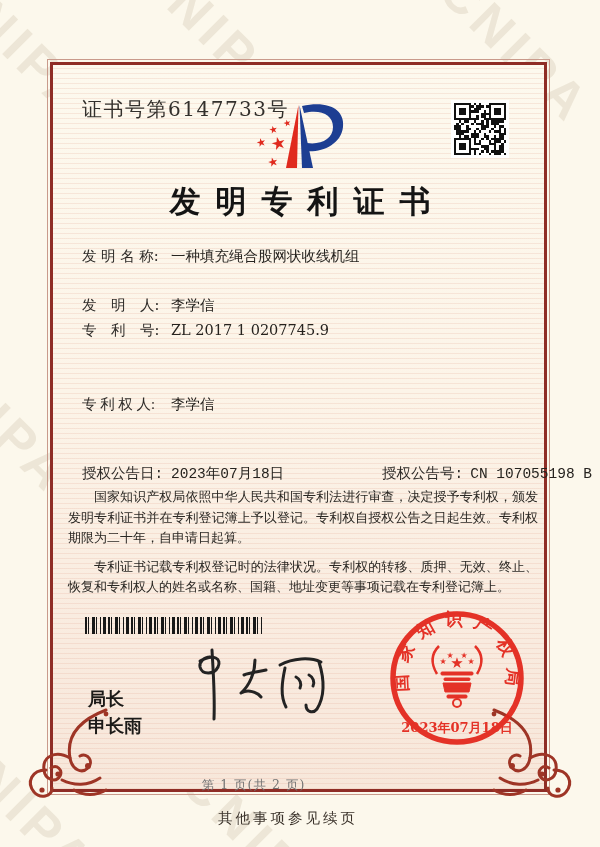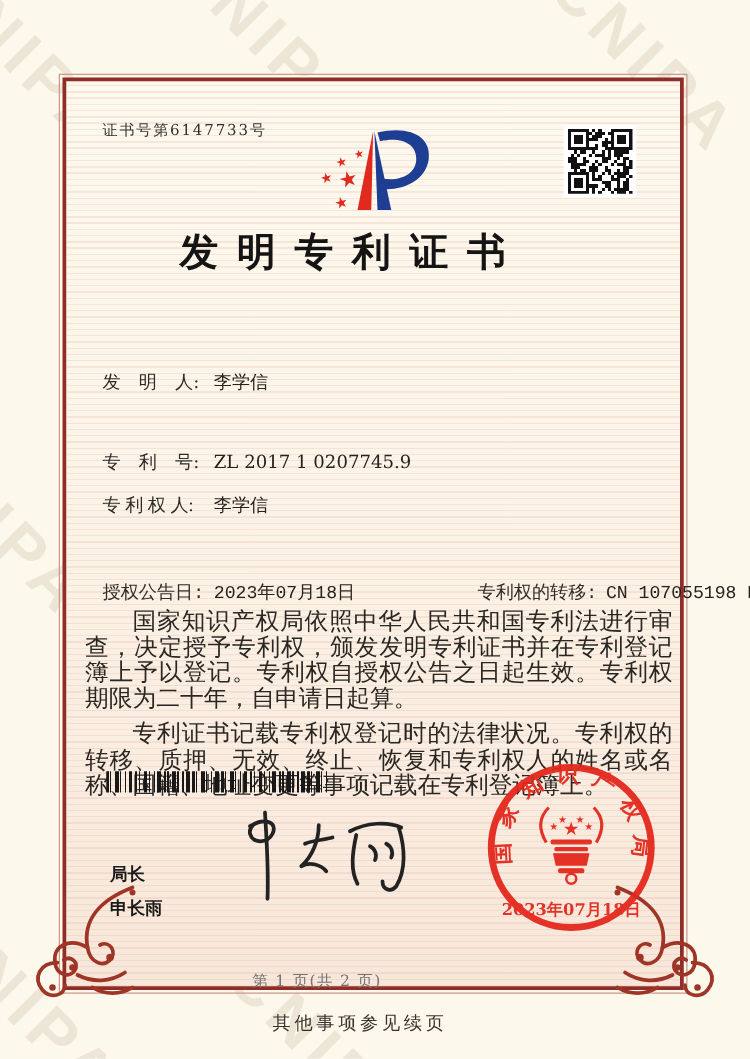--- a/index.html
+++ b/index.html
@@ -17,51 +17,51 @@
          border:3px solid #8f2d26;outline:1px solid #c99a8b;outline-offset:2px;
          background:
            repeating-linear-gradient(0deg, rgba(224,158,138,0.20) 0 1px, rgba(0,0,0,0) 1px 5px),
            linear-gradient(180deg,#fdf9ee 0%,#fcf4e8 45%,#f9ebdf 80%,#f7e7da 100%);
          box-sizing:border-box;}
 
   .corner-flourish{position:absolute;width:96px;height:100px;z-index:5;}
   .fl-left{left:22px;top:706px;}
   .fl-right{left:482px;top:706px;transform:scaleX(-1);}
 
-  .cert-no{position:absolute;left:82px;top:96px;font-size:12px;color:#33302c;letter-spacing:1.5px;}
+  .cert-no{position:absolute;left:82px;top:96px;font-size:20px;color:#33302c;letter-spacing:1.5px;}
 
   .logo{position:absolute;left:253px;top:100px;width:96px;height:78px;}
   .qr-box{position:absolute;left:451px;top:100px;width:58px;height:58px;background:#fff;}
   .qr-box svg{position:absolute;left:3px;top:3px;}
 
-  .title{position:absolute;left:0;top:181px;width:548px;text-align:center;
+  .title{position:absolute;left:0;top:181px;width:600px;text-align:center;
          font-size:31px;font-weight:bold;color:#141414;letter-spacing:15px;text-indent:15px;}
 
   .row{position:absolute;left:82px;font-size:14.5px;color:#2e2b28;white-space:nowrap;}
   .row .lbl{display:inline-block;min-width:82px;}
   .row .val{margin-left:7px;color:#26231f;}
-  .r0{top:247px;} .r1{top:296px;} .r2{top:321px;margin-top:39px;} .r3{top:358px;}
+  .r0{top:247px;} .r1{top:296px;} .r2{top:321px;} .r3{top:358px;}
   .r4{top:395px;font-family:Liberation Serif, serif;} .r5{top:431px;} .r6{top:464px;font-family:Liberation Mono, monospace;}
   .pair2{position:absolute;left:300px;top:0;}
 
-  .body-text{position:absolute;left:68px;top:487px;width:470px;font-size:19px;
+  .body-text{position:absolute;left:68px;top:487px;width:470px;font-size:13px;
              line-height:20.5px;color:#2a2723;text-align:justify;}
   .body-text p{margin:0 0 8px 0;text-indent:2em;}
 
   .barcode{position:absolute;left:85px;top:617px;width:178px;height:17px;
     background:repeating-linear-gradient(90deg,
       #181818 0 2px, rgba(0,0,0,0) 2px 3px,
       #181818 3px 4px, rgba(0,0,0,0) 4px 7px,
       #181818 7px 10px, rgba(0,0,0,0) 10px 11px,
       #181818 11px 12px, rgba(0,0,0,0) 12px 15px,
       #181818 15px 16px, rgba(0,0,0,0) 16px 18px,
       #181818 18px 21px, rgba(0,0,0,0) 21px 23px);}
 
   .officer{position:absolute;left:88px;top:686px;font-family:"Liberation Sans","DejaVu Sans",sans-serif;
-           font-size:14px;font-weight:600;color:#1c1a18;line-height:27px;}
+           font-size:18px;font-weight:600;color:#1c1a18;line-height:27px;}
   .signature{position:absolute;left:178px;top:645px;width:165px;height:80px;}
 
   .seal{position:absolute;left:385px;top:606px;width:144px;height:144px;z-index:6;opacity:.94;}
   .seal text{font-weight:bold;}
 
   .page-no{position:absolute;left:0;top:777px;width:507px;text-align:center;
            font-size:12.5px;color:#737373;letter-spacing:1px;}
   .cont-note{position:absolute;left:0;top:809px;width:576px;text-align:center;
              font-size:14.5px;color:#3a322a;letter-spacing:3px;}
 </style>
@@ -128,33 +128,36 @@
   </svg>
 
   <div class="qr-box">
     <svg id="qr" width="52" height="52" viewBox="0 0 21 21" shape-rendering="crispEdges">
         <path fill="#111" fill-rule="evenodd" d="M0,0h7v7h-7z M1,1h5v5h-5z M2,2h3v3h-3z M14,0h7v7h-7z M15,1h5v5h-5z M16,2h3v3h-3z M0,14h7v7h-7z M1,15h5v5h-5z M2,16h3v3h-3z M8,0h1v1h-1zM10,0h1v1h-1zM7,1h1v1h-1zM9,1h1v1h-1zM10,1h1v1h-1zM11,1h1v1h-1zM13,1h1v1h-1zM8,2h1v1h-1zM9,2h1v1h-1zM10,2h1v1h-1zM7,3h1v1h-1zM8,3h1v1h-1zM9,3h1v1h-1zM12,3h1v1h-1zM11,4h1v1h-1zM12,4h1v1h-1zM13,4h1v1h-1zM9,5h1v1h-1zM11,5h1v1h-1zM12,5h1v1h-1zM7,6h1v1h-1zM8,6h1v1h-1zM9,6h1v1h-1zM12,6h1v1h-1zM13,6h1v1h-1zM2,7h1v1h-1zM4,7h1v1h-1zM5,7h1v1h-1zM8,7h1v1h-1zM11,7h1v1h-1zM13,7h1v1h-1zM15,7h1v1h-1zM16,7h1v1h-1zM17,7h1v1h-1zM18,7h1v1h-1zM19,7h1v1h-1zM1,8h1v1h-1zM3,8h1v1h-1zM7,8h1v1h-1zM9,8h1v1h-1zM10,8h1v1h-1zM11,8h1v1h-1zM13,8h1v1h-1zM15,8h1v1h-1zM16,8h1v1h-1zM17,8h1v1h-1zM0,9h1v1h-1zM1,9h1v1h-1zM2,9h1v1h-1zM5,9h1v1h-1zM11,9h1v1h-1zM12,9h1v1h-1zM13,9h1v1h-1zM16,9h1v1h-1zM18,9h1v1h-1zM19,9h1v1h-1zM0,10h1v1h-1zM1,10h1v1h-1zM2,10h1v1h-1zM5,10h1v1h-1zM6,10h1v1h-1zM9,10h1v1h-1zM11,10h1v1h-1zM12,10h1v1h-1zM15,10h1v1h-1zM18,10h1v1h-1zM20,10h1v1h-1zM1,11h1v1h-1zM2,11h1v1h-1zM3,11h1v1h-1zM4,11h1v1h-1zM5,11h1v1h-1zM8,11h1v1h-1zM10,11h1v1h-1zM14,11h1v1h-1zM16,11h1v1h-1zM17,11h1v1h-1zM18,11h1v1h-1zM20,11h1v1h-1zM1,12h1v1h-1zM2,12h1v1h-1zM3,12h1v1h-1zM7,12h1v1h-1zM8,12h1v1h-1zM9,12h1v1h-1zM12,12h1v1h-1zM18,12h1v1h-1zM19,12h1v1h-1zM20,12h1v1h-1zM2,13h1v1h-1zM4,13h1v1h-1zM5,13h1v1h-1zM7,13h1v1h-1zM8,13h1v1h-1zM9,13h1v1h-1zM12,13h1v1h-1zM13,13h1v1h-1zM16,13h1v1h-1zM18,13h1v1h-1zM19,13h1v1h-1zM8,14h1v1h-1zM11,14h1v1h-1zM13,14h1v1h-1zM15,14h1v1h-1zM16,14h1v1h-1zM17,14h1v1h-1zM18,14h1v1h-1zM19,14h1v1h-1zM8,15h1v1h-1zM10,15h1v1h-1zM14,15h1v1h-1zM16,15h1v1h-1zM17,15h1v1h-1zM18,15h1v1h-1zM20,15h1v1h-1zM8,16h1v1h-1zM9,16h1v1h-1zM10,16h1v1h-1zM14,16h1v1h-1zM15,16h1v1h-1zM16,16h1v1h-1zM19,16h1v1h-1zM11,17h1v1h-1zM12,17h1v1h-1zM13,17h1v1h-1zM16,17h1v1h-1zM18,17h1v1h-1zM19,17h1v1h-1zM7,18h1v1h-1zM8,18h1v1h-1zM9,18h1v1h-1zM12,18h1v1h-1zM13,18h1v1h-1zM16,18h1v1h-1zM18,18h1v1h-1zM19,18h1v1h-1zM8,19h1v1h-1zM11,19h1v1h-1zM13,19h1v1h-1zM15,19h1v1h-1zM16,19h1v1h-1zM17,19h1v1h-1zM18,19h1v1h-1zM19,19h1v1h-1zM8,20h1v1h-1zM10,20h1v1h-1zM14,20h1v1h-1zM16,20h1v1h-1zM17,20h1v1h-1zM18,20h1v1h-1zM20,20h1v1h-1z"></path>
       </svg>
   </div>
 
   <div class="title">发明专利证书</div>
 
+  <div class="row r0">
+    <span class="lbl">发 明 名 称:</span><span class="val">一种填充绳合股网状收线机组</span>
+  </div>
   <div class="row r1">
     <span class="lbl">发　明　人:</span><span class="val">李学信</span>
   </div>
   <div class="row r2">
     <span class="lbl">专　利　号:</span><span class="val">ZL 2017 1 0207745.9</span>
   </div>
   <div class="row r4">
     <span class="lbl">专 利 权 人:</span><span class="val">李学信</span>
   </div>
   <div class="row r6">
     <span class="lbl">授权公告日:</span><span class="val">2023年07月18日</span>
     <span class="pair2">
-      <span class="lbl" style="min-width:78px;">专利权的转移:</span><span class="val">CN 107055198 B</span>
+      <span class="lbl" style="min-width:78px;">授权公告号:</span><span class="val">CN 107055198 B</span>
     </span>
   </div>
 
   <div class="body-text">
     <p>国家知识产权局依照中华人民共和国专利法进行审查，决定授予专利权，颁发发明专利证书并在专利登记簿上予以登记。专利权自授权公告之日起生效。专利权期限为二十年，自申请日起算。</p>
     <p>专利证书记载专利权登记时的法律状况。专利权的转移、质押、无效、终止、恢复和专利权人的姓名或名称、国籍、地址变更等事项记载在专利登记簿上。</p>
   </div>
 
   <div class="barcode"></div>
 

